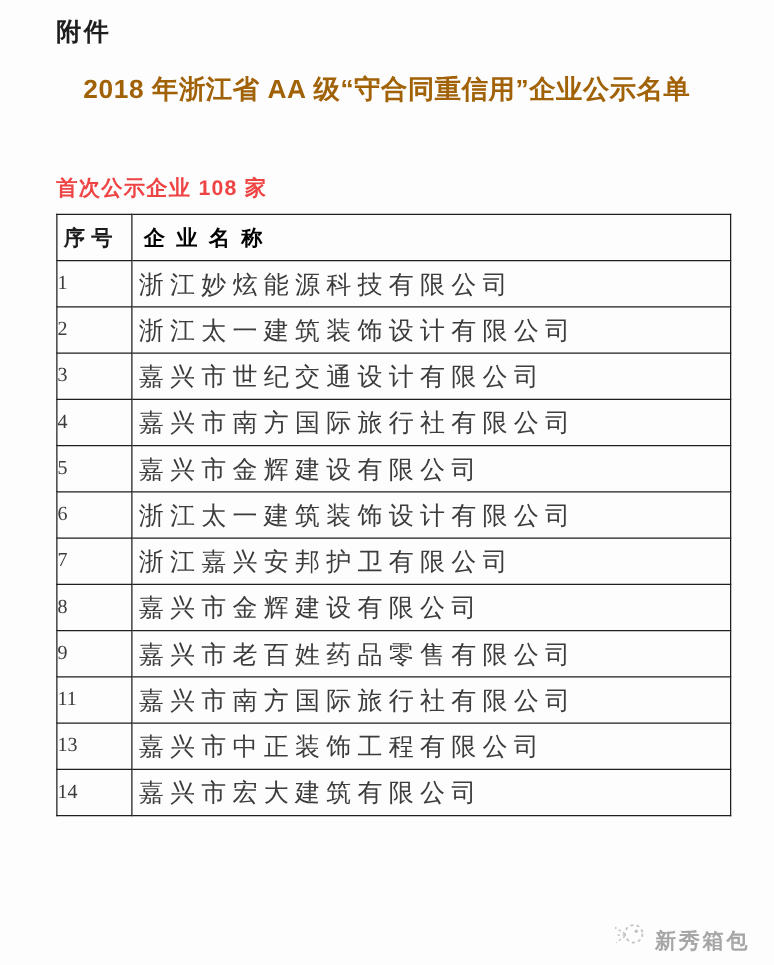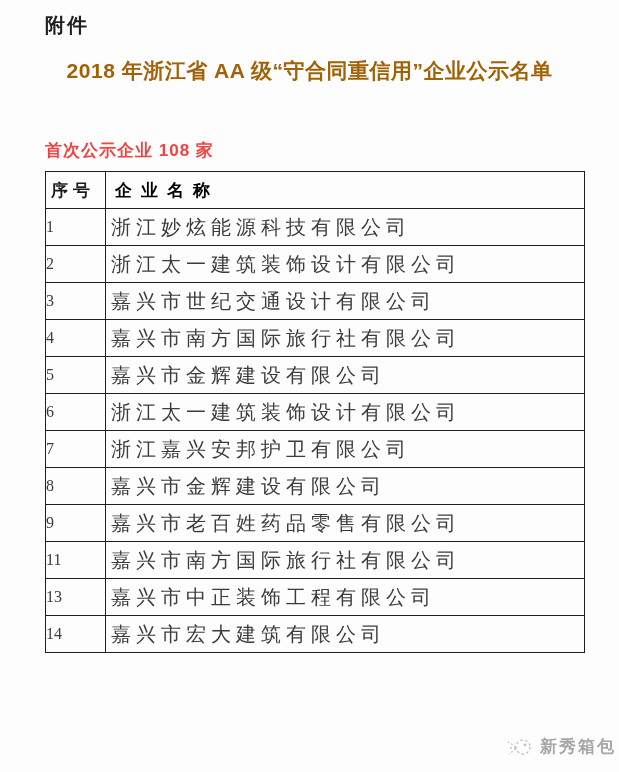--- a/index.html
+++ b/index.html
@@ -76,23 +76,23 @@
     color: #3c3c3c;
   }
   td.cell-name {
     font-family: "Liberation Serif", serif;
     font-size: 20px;
     color: #3c3c3c;
     letter-spacing: 5px; text-indent: 5px;
   }
   .watermark {
     position: absolute;
-    left: 506px; top: 735px;
+    left: 490px; top: 735px;
     display: flex;
-    align-items: flex-start;
+    align-items: flex-end;
     gap: 6px;
   }
   .watermark-logo { width: 28px; height: 24px; }
   .watermark-text {
     font-size: 17px; font-weight: bold;
     color: #a6a6a6;
     letter-spacing: 2px;
     white-space: nowrap;
   }
 </style>

